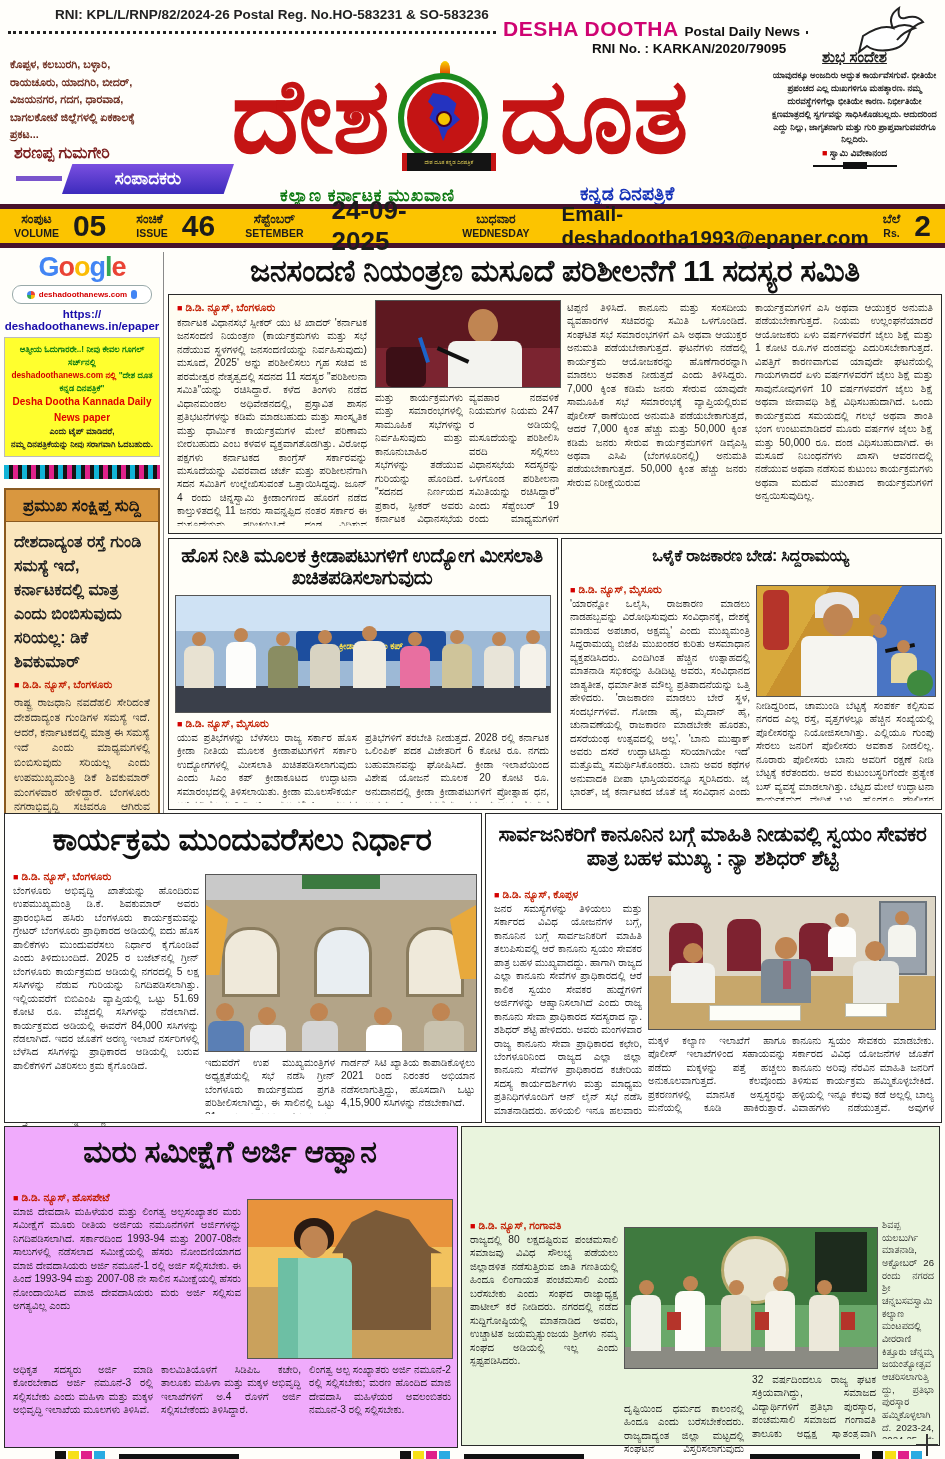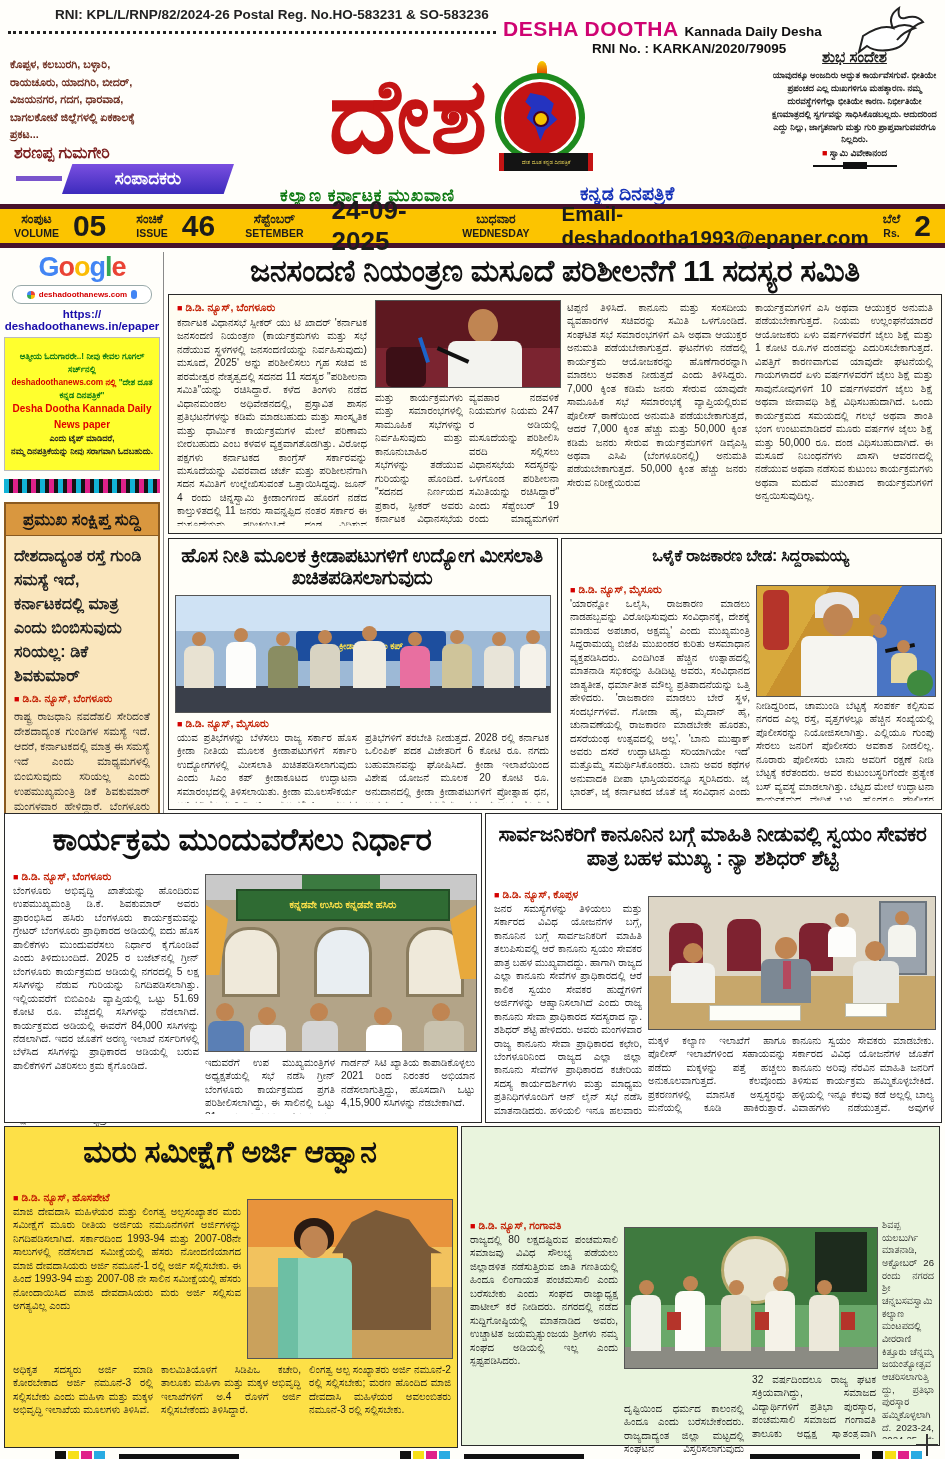--- a/index.html
+++ b/index.html
@@ -35,21 +35,21 @@
            display:flex;align-items:center;padding:0 14px;gap:14px;box-sizing:border-box;}
   .ib-kn{font-size:12.5px;font-weight:800;line-height:1.1;}
   .ib-en{font-size:10.5px;font-weight:800;}
   .ib-big{font-size:30px;font-weight:800;}
   
   .glogo{font-size:27px;font-weight:bold;text-align:center;letter-spacing:-1px;}
   .gpill{width:138px;height:17px;margin:2px auto 0;border:1px solid #9aa;border-radius:9px;
          display:flex;align-items:center;justify-content:center;gap:4px;background:#fff;}
   .gpill .txt{font-size:8px;font-weight:bold;color:#d40000;}
   .url{font-size:11.5px;font-weight:800;color:#1a0dab;text-align:center;margin-top:4px;}
-  .promo{background:#ffff2e;border:1px solid #bbb;padding:12px 3px;text-align:center;line-height:1.55;margin-top:5px;}
+  .promo{background:#ffff2e;border:1px solid #bbb;padding:5px 3px;text-align:center;line-height:1.55;margin-top:5px;}
   .promo .l1{color:#0e7a12;font-size:8.3px;font-weight:bold;}
   .promo .l2{color:#d40000;font-size:8.3px;font-weight:bold;}
   .promo .l2 .g{color:#0e7a12;}
   .promo .l3{color:#e00000;font-size:10px;font-weight:800;}
   .promo .l4,.promo .l5{font-size:8.3px;font-weight:bold;color:#222;}
   .barcode{height:14px;background:repeating-linear-gradient(90deg,#12b3d6 0 5px,#141414 5px 9px,#e0218a 9px 14px,#141414 14px 18px);}
   .briefbox{border:2px solid #8a5a20;background:#fae6bd;}
   .briefhead{background:#d9973f;border-bottom:1.5px solid #8a5a20;font-size:16.5px;font-weight:800;
              text-align:center;padding:6px 2px;color:#161616;}
   .brieflead{font-size:16px;font-weight:bold;line-height:1.5;padding:8px 8px 4px;color:#222;}
@@ -69,21 +69,21 @@
   .cross:after{top:10px;left:0;height:2px;width:22px;}
 </style>
 </head>
 <body>
 
 <div class="page">
 
   <div class="abs" style="left:55px;top:7px;font-size:13.5px;font-weight:bold;color:#222;">RNI: KPL/L/RNP/82/2024-26    Postal Reg. No.HO-583231 &amp; SO-583236</div>
   <div class="abs dotline" style="left:8px;top:31px;width:800px;"></div>
   <div class="abs" style="left:497px;top:17px;background:#fffefa;padding:0 6px;white-space:nowrap;">
-    <span class="brand">DESHA DOOTHA</span><span class="brandsuf">Kannada Daily Desha</span>
+    <span class="brand">DESHA DOOTHA</span><span class="brandsuf">Postal Daily News</span>
   </div>
   <div class="abs" style="left:592px;top:41px;font-size:13.5px;font-weight:800;color:#111;">RNI No. : KARKAN/2020/79095</div>
   <svg class="abs" style="right:18px;top:2px;" width="74" height="54" viewBox="0 0 74 54">
     <path d="M10 34 Q28 22 40 26 Q34 14 46 6 Q44 18 52 16 Q64 12 70 20 Q58 24 56 32 Q52 46 36 48 Q22 50 14 44 L6 50 Q8 42 10 34 Z" fill="#fff" stroke="#222" stroke-width="2"></path>
     <path d="M40 26 Q52 20 62 26 Q50 30 44 38" fill="none" stroke="#222" stroke-width="2"></path>
   </svg>
 
   <div class="abs districts" style="left:10px;top:56px;width:132px;">ಕೊಪ್ಪಳ, ಕಲಬುರಗಿ, ಬಳ್ಳಾರಿ, ರಾಯಚೂರು, ಯಾದಗಿರಿ, ಬೀದರ್, ವಿಜಯನಗರ, ಗದಗ, ಧಾರವಾಡ, ಬಾಗಲಕೋಟೆ ಜಿಲ್ಲೆಗಳಲ್ಲಿ ಏಕಕಾಲಕ್ಕೆ ಪ್ರಕಟ...</div>
 
   <div class="abs" style="left:14px;top:144px;font-size:16px;font-weight:800;color:#7a1d1d;">ಶರಣಪ್ಪ ಗುಮಗೇರಿ</div>
@@ -95,20 +95,21 @@
   <div class="abs" style="left:140px;top:42px;width:640px;height:150px;display:flex;align-items:center;justify-content:center;gap:6px;">
     <span class="logoTxt">ದೇಶ</span>
     <span class="abs" style="position:relative;width:98px;height:112px;display:inline-block;">
       <span class="abs" style="left:44px;top:0;width:10px;height:16px;background:linear-gradient(#f8d000,#e03000);border-radius:50% 50% 0 0;"></span>
       <span class="abs" style="left:2px;top:12px;width:90px;height:90px;border-radius:50%;background:#1e8a1e;"></span>
       <span class="abs" style="left:8px;top:18px;width:78px;height:78px;border-radius:50%;background:#c41414;border:3px solid #fff;box-sizing:border-box;"></span>
       <span class="abs" style="left:30px;top:32px;width:36px;height:48px;background:#2433c0;clip-path:polygon(20% 0,60% 6%,85% 22%,78% 42%,95% 55%,60% 78%,48% 100%,34% 70%,10% 52%,22% 30%,6% 18%);"></span>
       <span class="abs" style="left:40px;top:50px;width:16px;height:16px;border-radius:50%;background:#f5c400;border:2px solid #402;box-sizing:border-box;"></span>
       <span class="abs" style="left:6px;top:92px;width:84px;height:18px;background:#141414;border-left:5px solid #c41414;border-right:5px solid #c41414;color:#ffe95e;font-size:5.5px;display:flex;align-items:center;justify-content:center;overflow:hidden;">ದೇಶ ದೂತ ಕನ್ನಡ ದಿನಪತ್ರಿಕೆ</span>
     </span>
+    <span class="logoTxt">ದೂತ</span>
   </div>
 
   <div class="abs" style="left:280px;top:186px;font-size:17px;font-weight:800;color:#0e7a12;letter-spacing:1px;">ಕಲ್ಯಾಣ ಕರ್ನಾಟಕ ಮುಖವಾಣಿ</div>
   <div class="abs" style="left:580px;top:183px;font-size:19px;font-weight:800;color:#1733b8;">ಕನ್ನಡ ದಿನಪತ್ರಿಕೆ</div>
 
   <div class="abs msg" style="left:772px;top:48px;width:165px;">
     <div class="t">ಶುಭ ಸಂದೇಶ</div>
     <div class="b">ಯಾವುದಕ್ಕೂ ಅಂಜದಿರು ಅದ್ಭುತ ಕಾರ್ಯವೆಸಗುವೆ. ಭೀತಿಯೇ ಪ್ರಪಂಚದ ಎಲ್ಲ ದುಃಖಗಳಿಗೂ ಮಹತ್ಕಾರಣ. ನಮ್ಮ ದುರವಸ್ಥೆಗಳಿಗೆಲ್ಲಾ ಭೀತಿಯೇ ಕಾರಣ. ನಿರ್ಭೀತಿಯೇ ಕ್ಷಣಮಾತ್ರದಲ್ಲಿ ಸ್ವರ್ಗವನ್ನು ಸಾಧಿಸಿಕೊಡಬಲ್ಲದು. ಆದುದರಿಂದ ಎದ್ದು ನಿಲ್ಲು, ಜಾಗೃತನಾಗು ಮತ್ತು ಗುರಿ ಪ್ರಾಪ್ತವಾಗುವವರೆಗೂ ನಿಲ್ಲದಿರು.</div>
     <div class="a"><span style="color:#d40000;">■</span> <span>ಸ್ವಾಮಿ ವಿವೇಕಾನಂದ</span></div>
     <div style="margin-top:3px;display:flex;align-items:center;justify-content:center;">
@@ -252,21 +253,20 @@
     <div class="abs bodytxt jt" style="left:194px;top:160px;width:178px;height:102px;">ನೀಡಿದ್ದರಿಂದ, ಚಾಮುಂಡಿ ಬೆಟ್ಟಕ್ಕೆ ಸಂಪರ್ಕ ಕಲ್ಪಿಸುವ ನಗರದ ಎಲ್ಲ ರಸ್ತೆ, ವೃತ್ತಗಳಲ್ಲೂ ಹೆಚ್ಚಿನ ಸಂಖ್ಯೆಯಲ್ಲಿ ಪೊಲೀಸರನ್ನು ನಿಯೋಜಿಸಲಾಗಿತ್ತು. ಎಲ್ಲಿಯೂ ಗುಂಪು ಸೇರಲು ಜನರಿಗೆ ಪೊಲೀಸರು ಅವಕಾಶ ನೀಡಲಿಲ್ಲ. ನೂರಾರು ಪೊಲೀಸರು ಬಾನು ಅವರಿಗೆ ರಕ್ಷಣೆ ನೀಡಿ ಬೆಟ್ಟಕ್ಕೆ ಕರೆತಂದರು. ಅವರ ಕುಟುಂಬಸ್ಥರಿಗೆಂದೇ ಪ್ರತ್ಯೇಕ ಬಸ್ ವ್ಯವಸ್ಥೆ ಮಾಡಲಾಗಿತ್ತು. ಬೆಟ್ಟದ ಮೇಲೆ ಉದ್ಘಾಟನಾ ಕಾರ್ಯಕ್ರಮದ ವೇದಿಕೆ ಬಳಿ, ಹೊರಗೂ ಪೊಲೀಸರ ಸರ್ಪಗಾವಲು ಇತ್ತು.</div>
   </div>
 
   <div class="abs storybox" style="left:4px;top:813px;width:476px;height:308px;background:#fff;">
     <div class="headline abs" style="left:4px;top:8px;width:466px;font-size:31px;">ಕಾರ್ಯಕ್ರಮ ಮುಂದುವರೆಸಲು ನಿರ್ಧಾರ</div>
     <div class="byline abs" style="left:8px;top:56px;">
       <span class="sq">■</span><span>ಡಿ.ಡಿ. ನ್ಯೂಸ್, ಬೆಂಗಳೂರು</span>
     </div>
     <div class="abs bodytxt jt" style="left:8px;top:70px;width:186px;height:230px;">ಬೆಂಗಳೂರು ಅಭಿವೃದ್ಧಿ ಖಾತೆಯನ್ನು ಹೊಂದಿರುವ ಉಪಮುಖ್ಯಮಂತ್ರಿ ಡಿ.ಕೆ. ಶಿವಕುಮಾರ್ ಅವರು ಪ್ರಾರಂಭಿಸಿದ ಹಸಿರು ಬೆಂಗಳೂರು ಕಾರ್ಯಕ್ರಮವನ್ನು ಗ್ರೇಟರ್ ಬೆಂಗಳೂರು ಪ್ರಾಧಿಕಾರದ ಅಡಿಯಲ್ಲಿ ಐದು ಹೊಸ ಪಾಲಿಕೆಗಳು ಮುಂದುವರೆಸಲು ನಿರ್ಧಾರ ಕೈಗೊಂಡಿವೆ ಎಂದು ತಿಳಿದುಬಂದಿದೆ. 2025 ರ ಬಜೆಟ್‌ನಲ್ಲಿ ಗ್ರೀನ್ ಬೆಂಗಳೂರು ಕಾರ್ಯಕ್ರಮದ ಅಡಿಯಲ್ಲಿ ನಗರದಲ್ಲಿ 5 ಲಕ್ಷ ಸಸಿಗಳನ್ನು ನೆಡುವ ಗುರಿಯನ್ನು ನಿಗದಿಪಡಿಸಲಾಗಿತ್ತು. ಇಲ್ಲಿಯವರೆಗೆ ಬಿಬಿಎಂಪಿ ವ್ಯಾಪ್ತಿಯಲ್ಲಿ ಒಟ್ಟು 51.69 ಕೋಟಿ ರೂ. ವೆಚ್ಚದಲ್ಲಿ ಸಸಿಗಳನ್ನು ನೆಡಲಾಗಿದೆ. ಕಾರ್ಯಕ್ರಮದ ಅಡಿಯಲ್ಲಿ ಈವರೆಗೆ 84,000 ಸಸಿಗಳನ್ನು ನೆಡಲಾಗಿದೆ. ಇದರ ಜೊತೆಗೆ ಅರಣ್ಯ ಇಲಾಖೆ ನರ್ಸರಿಗಳಲ್ಲಿ ಬೆಳೆಸಿದ ಸಸಿಗಳನ್ನು ಪ್ರಾಧಿಕಾರದ ಅಡಿಯಲ್ಲಿ ಬರುವ ಪಾಲಿಕೆಗಳಿಗೆ ವಿತರಿಸಲು ಕ್ರಮ ಕೈಗೊಂಡಿದೆ.</div>
     <div class="ph" style="left:200px;top:60px;width:270px;height:176px;background:linear-gradient(180deg,#c9c9c9 0 14%,#b3a488 14% 100%);">
-      <div class="abs" style="left:30px;top:14px;width:210px;height:28px;background:#2f6b33;color:#ffe24a;font-size:10px;font-weight:bold;display:flex;align-items:center;justify-content:center;overflow:hidden;border:2px solid #234f26;">ಕನ್ನಡವೇ ಉಸಿರು ಕನ್ನಡವೇ ಹಸಿರು</div>
       <div class="abs" style="left:96px;top:0;width:78px;height:14px;background:#3b7a40;"></div>
       <div class="abs" style="left:16px;top:52px;width:52px;height:64px;background:#efe9da;border:3px solid #8a7c5e;border-radius:26px 26px 0 0;"></div>
       <div class="abs" style="left:108px;top:52px;width:52px;height:64px;background:#e9eef2;border:3px solid #8a7c5e;border-radius:26px 26px 0 0;"></div>
       <div class="abs" style="left:200px;top:52px;width:52px;height:64px;background:#efe9da;border:3px solid #8a7c5e;border-radius:26px 26px 0 0;"></div>
       <div class="abs" style="left:0;top:30px;width:22px;height:70px;background:#e8a93c;clip-path:polygon(0 0,100% 20%,60% 100%,0 100%);"></div>
       <div class="abs" style="right:0;top:30px;width:26px;height:74px;background:#e8a93c;clip-path:polygon(100% 0,0 20%,40% 100%,100% 100%);"></div>
       <div class="head" style="left:10px;top:128px;width:18px;height:18px;"></div>
         <div class="torso" style="left:2px;top:146px;width:36px;height:30px;background:#5a7fb5;"></div>
       <div class="head" style="left:52px;top:132px;width:18px;height:18px;"></div>
         <div class="torso" style="left:44px;top:150px;width:36px;height:26px;background:#ececec;"></div>
@@ -303,21 +303,21 @@
         <div class="torso" style="left:179px;top:30px;width:28px;height:30px;background:#fdfdfb;"></div>
       <div class="head" style="left:246px;top:14px;width:14px;height:14px;"></div>
         <div class="torso" style="left:239px;top:28px;width:28px;height:32px;background:#f4f4ee;"></div>
       <div class="abs" style="left:60px;top:108px;width:90px;height:14px;background:#fdfdf7;border:1px solid #bba;"></div>
       <div class="abs" style="left:196px;top:106px;width:40px;height:12px;background:#fdfdf7;border:1px solid #bba;"></div>
     </div>
     <div class="abs bodytxt jt" style="left:162px;top:220px;width:138px;height:80px;">ಮಕ್ಕಳ ಕಲ್ಯಾಣ ಇಲಾಖೆಗೆ ಹಾಗೂ ಪೊಲೀಸ್ ಇಲಾಖೆಗಳಿಂದ ಸಹಾಯವನ್ನು ಪಡೆದು ಮಕ್ಕಳನ್ನು ಪತ್ತೆ ಹಚ್ಚಲು ಅನುಕೂಲವಾಗುತ್ತದೆ. ಕೆಲವೊಂದು ಪ್ರಕರಣಗಳಲ್ಲಿ ಮಾನಸಿಕ ಅಸ್ವಸ್ಥರನ್ನು ಮನೆಯಲ್ಲಿ ಕೂಡಿ ಹಾಕಿರುತ್ತಾರೆ. ಅಂತಹವರನ್ನು ಆಶಾ, ಅಂಗನವಾಡಿ ಕಾರ್ಯಕರ್ತರು ಮತ್ತು ಆರೆ ಕಾನೂನು ಸ್ವಯಂ ಸೇವಕರ ಮೂಲಕ ಮಾಹಿತಿ ಪಡೆದು ಅವರನ್ನು ದಾಖಲೆ ಮಾಡುವಂತಾಗಬೇಕು. ಈ ಕೆಲಸವನ್ನು ಆರೆ</div>
     <div class="abs bodytxt jt" style="left:306px;top:220px;width:142px;height:80px;">ಕಾನೂನು ಸ್ವಯಂ ಸೇವಕರು ಮಾಡಬೇಕು. ಸರ್ಕಾರದ ವಿವಿಧ ಯೋಜನೆಗಳ ಜೊತೆಗೆ ಕಾನೂನು ಅರಿವು ನೆರವಿನ ಮಾಹಿತಿ ಜನರಿಗೆ ತಿಳಿಸುವ ಕಾರ್ಯಕ್ರಮ ಹಮ್ಮಿಕೊಳ್ಳಬೇಕಿದೆ. ಹಳ್ಳಿಯಲ್ಲಿ ಇನ್ನೂ ಕೆಲವು ಕಡೆ ಅಲ್ಲಲ್ಲಿ ಬಾಲ್ಯ ವಿವಾಹಗಳು ನಡೆಯುತ್ತವೆ. ಅವುಗಳ ಮಾಹಿತಿಯನ್ನು ನಮ್ಮ ಸ್ವಯಂ ಸೇವಕರಿಂದ ಪಡೆದು ಅವುಗಳನ್ನು ನಿಲ್ಲಿಸುವಂತಾಗಬೇಕು ಎಂದರು.</div>
   </div>
 
-  <div class="abs storybox" style="left:4px;top:1126px;width:452px;height:320px;background:#fde047;">
+  <div class="abs storybox" style="left:4px;top:1126px;width:452px;height:320px;background:#f0abfc;">
     <div class="headline abs" style="left:4px;top:8px;width:442px;font-size:30px;">ಮರು ಸಮೀಕ್ಷೆಗೆ ಅರ್ಜಿ ಆಹ್ವಾನ</div>
     <div class="byline abs" style="left:8px;top:64px;">
       <span class="sq">■</span><span>ಡಿ.ಡಿ. ನ್ಯೂಸ್, ಹೊಸಪೇಟೆ</span>
     </div>
     <div class="abs bodytxt jt" style="left:8px;top:78px;width:228px;height:152px;">ಮಾಜಿ ದೇವದಾಸಿ ಮಹಿಳೆಯರ ಮತ್ತು ಲಿಂಗತ್ವ ಅಲ್ಪಸಂಖ್ಯಾತರ ಮರು ಸಮೀಕ್ಷೆಗೆ ಮೂರು ರೀತಿಯ ಅರ್ಜಿಯ ನಮೂನೆಗಳಿಗೆ ಅರ್ಜಿಗಳನ್ನು ನಿಗದಿಪಡಿಸಲಾಗಿದೆ. ಸರ್ಕಾರದಿಂದ 1993-94 ಮತ್ತು 2007-08ನೇ ಸಾಲುಗಳಲ್ಲಿ ನಡೆಸಲಾದ ಸಮೀಕ್ಷೆಯಲ್ಲಿ ಹೆಸರು ನೋಂದಣಿಯಾಗದ ಮಾಜಿ ದೇವದಾಸಿಯರು ಅರ್ಜಿ ನಮೂನೆ-1 ರಲ್ಲಿ ಅರ್ಜಿ ಸಲ್ಲಿಸಬೇಕು. ಈ ಹಿಂದೆ 1993-94 ಮತ್ತು 2007-08 ನೇ ಸಾಲಿನ ಸಮೀಕ್ಷೆಯಲ್ಲಿ ಹೆಸರು ನೋಂದಾಯಿಸಿದ ಮಾಜಿ ದೇವದಾಸಿಯರು ಮರು ಅರ್ಜಿ ಸಲ್ಲಿಸುವ ಅಗತ್ಯವಿಲ್ಲ ಎಂದು</div>
     <div class="ph" style="left:242px;top:72px;width:204px;height:158px;background:linear-gradient(180deg,#e8933c 0 30%,#f2c25e 30% 55%,#caa15c 55% 100%);">
       <div class="abs" style="right:10px;top:10px;width:110px;height:120px;background:#7a5a38;clip-path:polygon(10% 100%,10% 36%,0 36%,18% 10%,40% 0,70% 8%,88% 30%,100% 36%,90% 36%,90% 100%);"></div>
       <div class="abs" style="left:46px;top:18px;width:40px;height:34px;border-radius:50% 50% 40% 40%;background:#2a1a12;"></div>
       <div class="head" style="left:52px;top:26px;width:28px;height:32px;"></div>
       <div class="torso" style="left:30px;top:58px;width:74px;height:100px;background:#8fd4bc;"></div>

